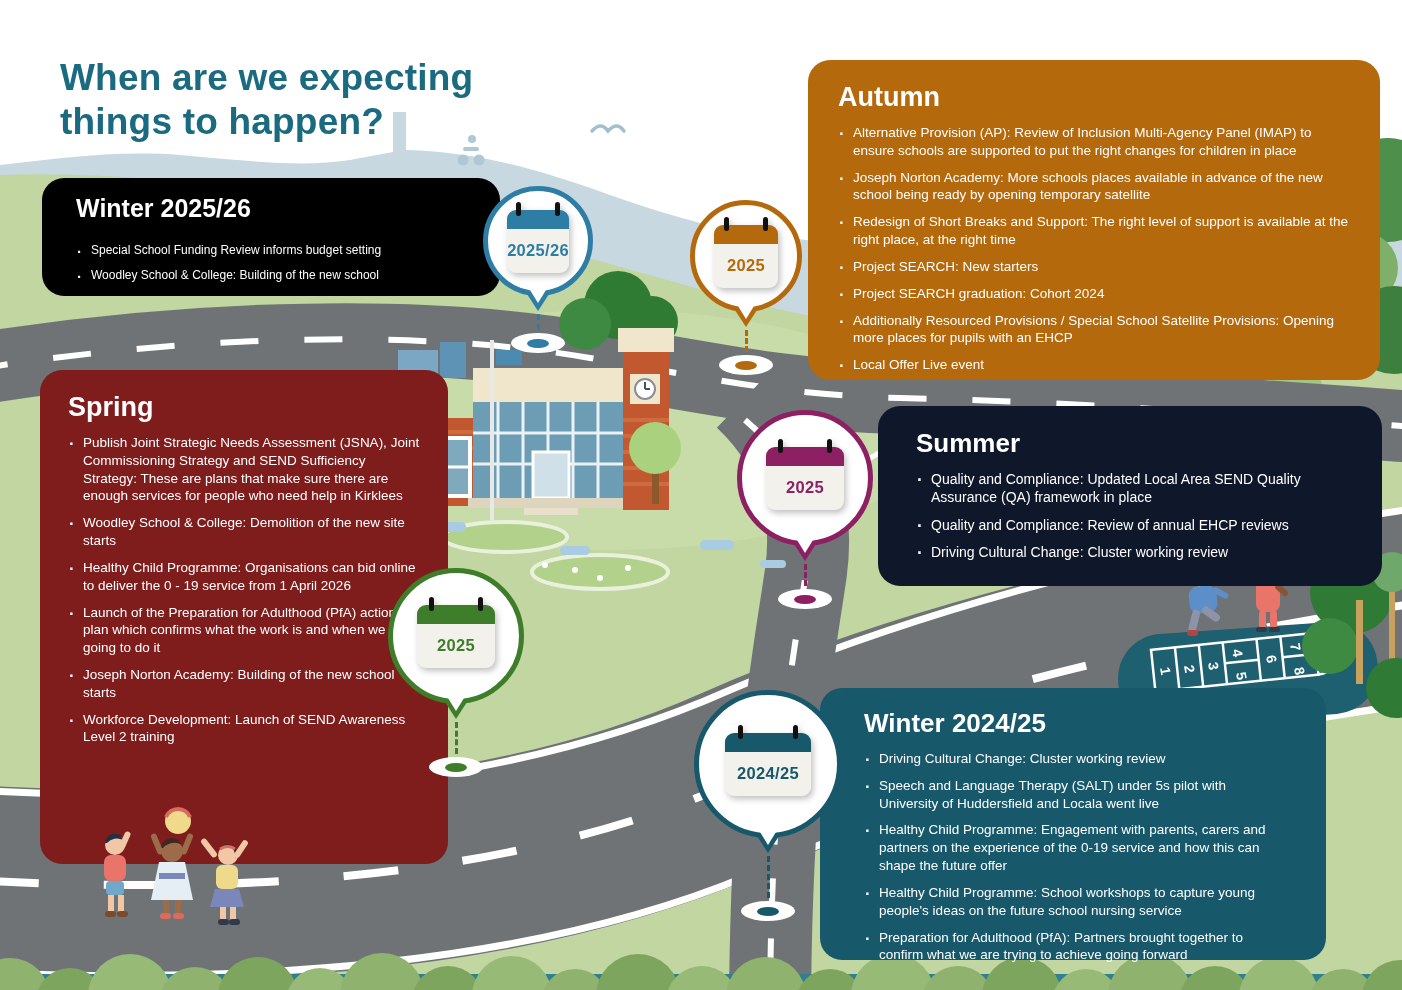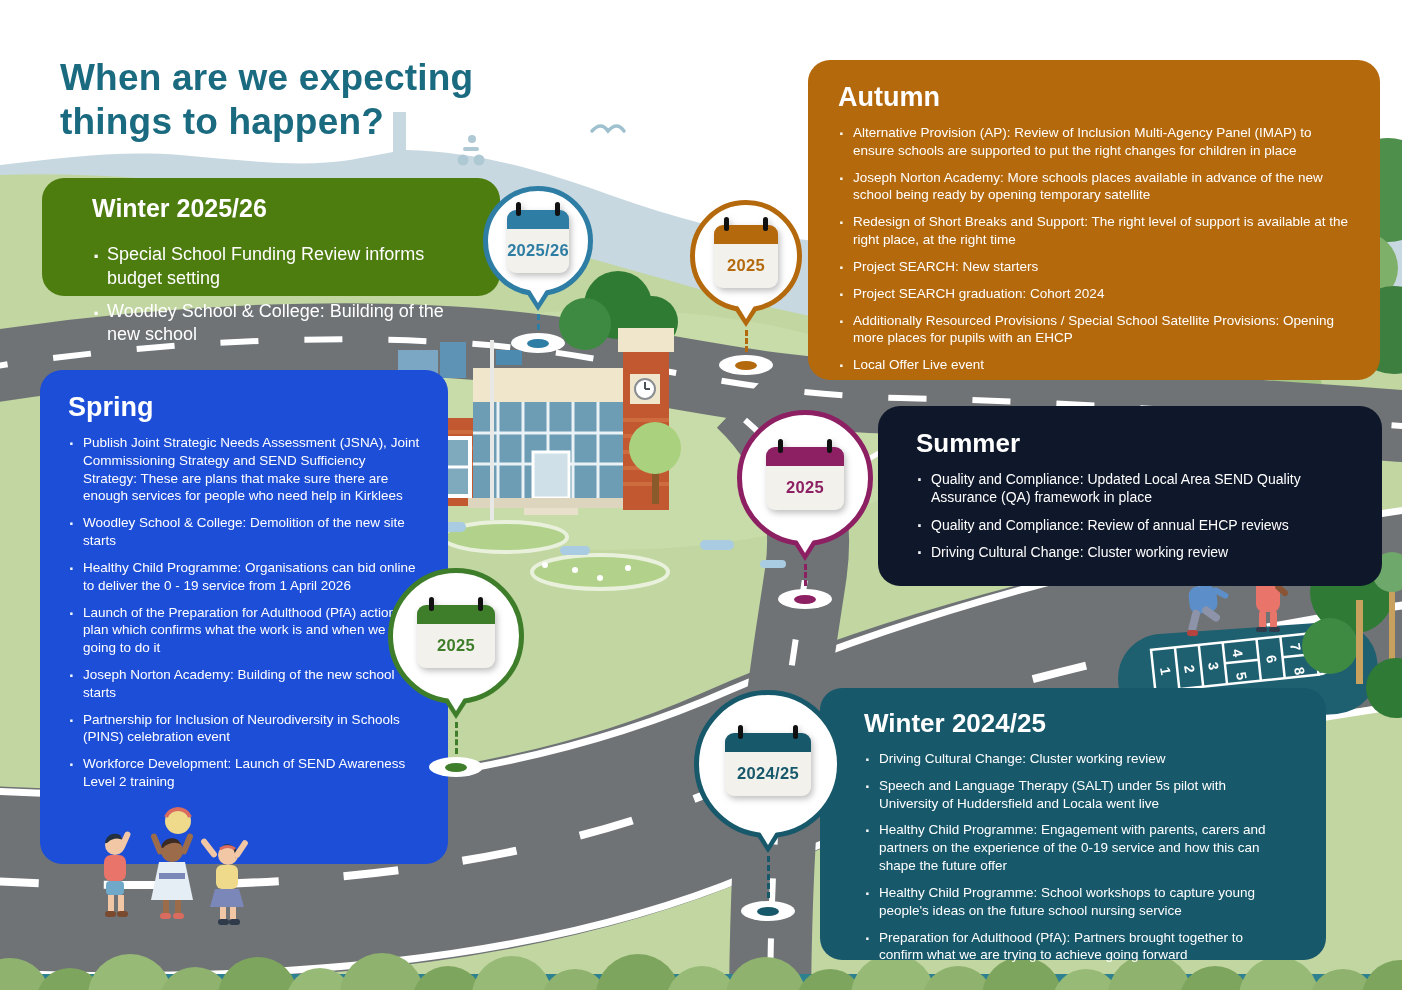--- a/index.html
+++ b/index.html
@@ -9,27 +9,27 @@
   .overlay{position:absolute;z-index:30;}
   
   .page-title{position:absolute;left:48px;top:44px;width:430px;margin:12px;z-index:50;
     color:#1A6A80;font-size:37px;font-weight:bold;line-height:1.18;letter-spacing:.2px;}
   
   .panel{position:absolute;z-index:20;border-radius:22px;color:#fff;box-sizing:border-box;}
   .panel h2{margin:0 0 11px 0;font-weight:bold;}
   .panel ul{margin:0;padding:0;list-style:none;line-height:1.32;}
   .panel li{position:relative;padding-left:15px;margin-bottom:9px;}
   .panel li::before{content:"\00B7";position:absolute;left:1px;top:-1px;font-weight:bold;font-size:1.25em;opacity:.95;}
-  .p-winter2526{left:42px;top:178px;width:458px;height:118px;background:#4d7c0f;padding:16px 50px;}
+  .p-winter2526{left:42px;top:178px;width:458px;height:118px;background:#000000;padding:16px 34px;}
   .p-winter2526 h2{font-size:25px;}
-  .p-winter2526 ul{font-size:18px;margin-top:20px;}
+  .p-winter2526 ul{font-size:12px;margin-top:20px;}
   .p-autumn{left:808px;top:60px;width:572px;height:320px;background:#B5690D;padding:22px 30px;}
   .p-autumn h2{font-size:27px;}
   .p-autumn ul{font-size:13.5px;}
-  .p-spring{left:40px;top:370px;width:408px;height:494px;background:#1d4ed8;padding:22px 28px;}
+  .p-spring{left:40px;top:370px;width:408px;height:494px;background:#7f1d1d;padding:22px 28px;}
   .p-spring h2{font-size:27px;}
   .p-spring ul{font-size:13.5px;}
   .p-summer{left:878px;top:406px;width:504px;height:180px;background:#0f172a;padding:22px 38px;}
   .p-summer h2{font-size:26px;}
   .p-summer ul{font-size:14px;}
   .p-winter2425{left:820px;top:688px;width:506px;height:272px;background:#17586B;padding:20px 44px;}
   .p-winter2425 h2{font-size:26px;}
   .p-winter2425 ul{font-size:13.5px;}
   
   .marker{position:absolute;z-index:40;display:flex;flex-direction:column;align-items:center;}
@@ -260,21 +260,20 @@
   </section>
 
   <section class="panel p-spring">
     <h2>Spring</h2>
     <ul>
         <li>Publish Joint Strategic Needs Assessment (JSNA), Joint Commissioning Strategy and SEND Sufficiency Strategy: These are plans that make sure there are enough services for people who need help in Kirklees</li>
         <li>Woodley School &amp; College: Demolition of the new site starts</li>
         <li>Healthy Child Programme: Organisations can bid online to deliver the 0 - 19 service from 1 April 2026</li>
         <li>Launch of the Preparation for Adulthood (PfA) action plan which confirms what the work is and when we are going to do it</li>
         <li>Joseph Norton Academy: Building of the new school starts</li>
-        <li>Partnership for Inclusion of Neurodiversity in Schools (PINS) celebration event</li>
         <li>Workforce Development: Launch of SEND Awareness Level 2 training</li>
       </ul>
   </section>
 
   <section class="panel p-summer">
     <h2>Summer</h2>
     <ul>
         <li>Quality and Compliance: Updated Local Area SEND Quality Assurance (QA) framework in place</li>
         <li>Quality and Compliance: Review of annual EHCP reviews</li>
         <li>Driving Cultural Change: Cluster working review</li>

